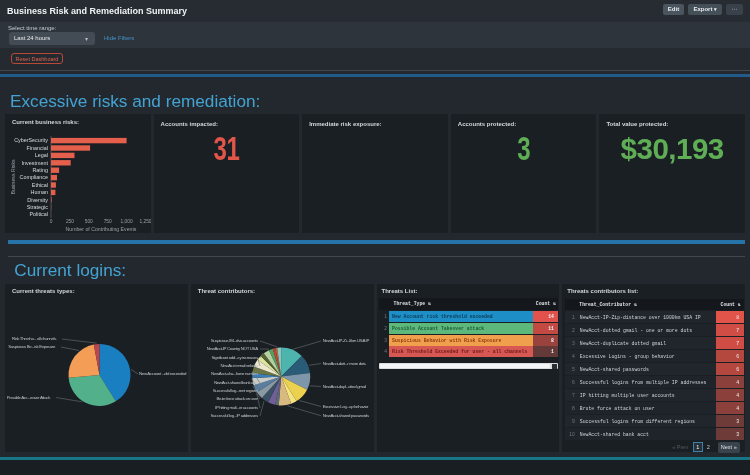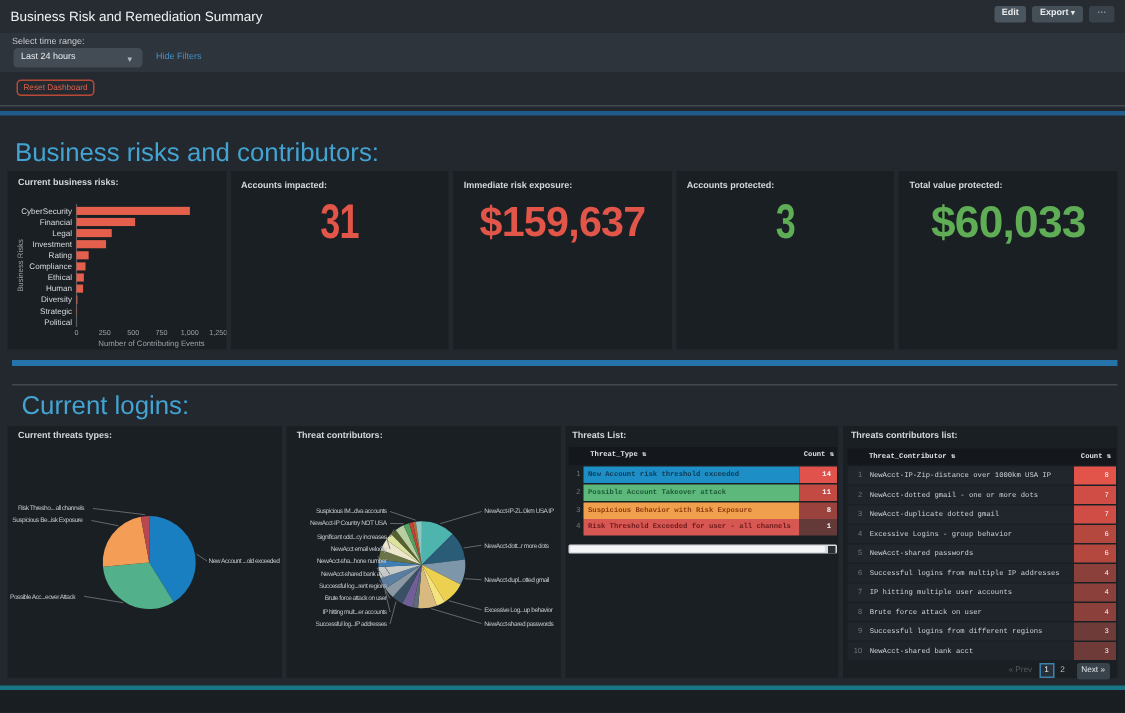--- a/index.html
+++ b/index.html
@@ -10,37 +10,37 @@
 .sv{position:absolute;width:100%;text-align:center;font-weight:bold;letter-spacing:-0.5px;}
 .btn{position:absolute;border-radius:2px;color:#e8ebee;font-size:6px;font-weight:bold;text-align:center;}
 .mono{font-family:"Liberation Mono",monospace;}
 .lbl{position:absolute;font-size:4.4px;letter-spacing:-0.35px;color:#c0c4c8;white-space:nowrap;}
 </style></head><body>
 <div id="stage">
 
 <div class="abs" style="left:0;top:0;width:750px;height:22px;background:#262c32;"></div>
 <div class="abs" style="left:0;top:22px;width:750px;height:26px;background:#2e343b;"></div>
 <div class="abs" style="left:0;top:48px;width:750px;height:21.5px;background:#242a30;"></div>
-<div class="abs" style="left:7px;top:5.5px;font-size:9px;font-weight:normal;color:#f0f3f5;">Business Risk and Remediation Summary</div>
+<div class="abs" style="left:7px;top:5.5px;font-size:9px;font-weight:bold;color:#f0f3f5;">Business Risk and Remediation Summary</div>
 <div class="btn" style="left:663px;top:3.5px;width:21px;height:11px;line-height:11px;background:#4b555f;">Edit</div>
 <div class="btn" style="left:688px;top:3.5px;width:34px;height:11px;line-height:11px;background:#454f58;">Export <span style="font-size:5px;">▾</span></div>
 <div class="btn" style="left:726px;top:3.5px;width:17px;height:11px;line-height:10px;background:#39424b;color:#8a929a;">⋯</div>
 <div class="abs" style="left:8px;top:24.5px;font-size:6px;color:#c6cacf;">Select time range:</div>
 <div class="abs" style="left:9px;top:32px;width:86px;height:13px;background:#434b54;border-radius:3px;"></div>
 <div class="abs" style="left:14px;top:35px;font-size:6px;color:#e8ebee;">Last 24 hours</div>
 <div class="abs" style="left:85px;top:34.5px;font-size:6px;color:#b3bac0;">▾</div>
 <div class="abs" style="left:104px;top:35px;font-size:6px;color:#4492c9;">Hide Filters</div>
 <div class="abs" style="left:11px;top:52.5px;width:52px;height:11.5px;border:1px solid #b84936;border-radius:3px;color:#e0614e;font-size:5.5px;line-height:10px;text-align:center;">Reset Dashboard</div>
 <div class="abs" style="left:0;top:69.5px;width:750px;height:1px;background:#43484d;"></div>
 <div class="abs" style="left:0;top:73.5px;width:750px;height:3.5px;background:#215b89;"></div>
 <div class="abs" style="left:8px;top:239.5px;width:737px;height:4px;background:#2573a8;"></div>
 <div class="abs" style="left:8px;top:256px;width:737px;height:1px;background:#43484d;"></div>
 <div class="abs" style="left:0;top:456.5px;width:750px;height:3px;background:#187585;"></div>
 <div class="abs" style="left:0;top:459.5px;width:750px;height:15.5px;background:#191e23;"></div>
-<div class="abs" style="left:10px;top:91px;font-size:17.2px;color:#43a3d2;">Business risks and contributors:</div>
+<div class="abs" style="left:10px;top:91px;font-size:17.2px;color:#43a3d2;">Excessive risks and remediation:</div>
 <div class="abs" style="left:14.3px;top:260.3px;font-size:17.2px;color:#43a3d2;">Current logins:</div>
 <div class="panel" style="left:5px;top:114px;width:145.6px;height:119px;"></div>
 <div class="panel" style="left:153.6px;top:114px;width:145.6px;height:119px;"></div>
 <div class="panel" style="left:302.2px;top:114px;width:145.6px;height:119px;"></div>
 <div class="panel" style="left:450.8px;top:114px;width:145.6px;height:119px;"></div>
 <div class="panel" style="left:599.4px;top:114px;width:145.6px;height:119px;"></div>
 <div class="ptitle" style="left:12px;top:119px;">Current business risks:</div>
 <svg class="abs" style="left:5px;top:114px;" width="146" height="119" viewBox="0 0 146 119">
       <line x1="46.0" y1="22" x2="46.0" y2="104" stroke="#5a5e62" stroke-width="0.8"></line>
       <rect x="46.0" y="23.9" width="75.6" height="5.4" fill="#e5604c"></rect>
@@ -69,25 +69,24 @@
       <text x="83.8" y="109" font-size="4.8" fill="#9aa0a5" text-anchor="middle" font-family="Liberation Sans">500</text>
       <text x="102.7" y="109" font-size="4.8" fill="#9aa0a5" text-anchor="middle" font-family="Liberation Sans">750</text>
       <text x="121.6" y="109" font-size="4.8" fill="#9aa0a5" text-anchor="middle" font-family="Liberation Sans">1,000</text>
       <text x="140.5" y="109" font-size="4.8" fill="#9aa0a5" text-anchor="middle" font-family="Liberation Sans">1,250</text>
       <text x="96" y="116.5" font-size="5.2" fill="#9aa0a5" text-anchor="middle" font-family="Liberation Sans">Number of Contributing Events</text>
       <text x="10" y="63" font-size="5.2" fill="#9aa0a5" text-anchor="middle" font-family="Liberation Sans" transform="rotate(-90 10 63)">Business Risks</text>
     </svg>
 <div class="sv-label" style="left:160.6px;top:120.5px;">Accounts impacted:</div>
 <div class="sv" style="left:153.6px;top:137.08px;width:145.6px;font-size:24px;line-height:24px;color:#e25549;transform:scaleY(1.35);">31</div>
 <div class="sv-label" style="left:309.2px;top:120.5px;">Immediate risk exposure:</div>
-<div class="sv" style="left:302.2px;top:134.05px;width:145.6px;font-size:27.5px;line-height:27.5px;color:#e25549;transform:scaleY(1.02);">$159,637</div>
 <div class="sv-label" style="left:457.8px;top:120.5px;">Accounts protected:</div>
 <div class="sv" style="left:450.8px;top:137.08px;width:145.6px;font-size:24px;line-height:24px;color:#5fae55;transform:scaleY(1.35);">3</div>
 <div class="sv-label" style="left:606.4px;top:120.5px;">Total value protected:</div>
-<div class="sv" style="left:599.4px;top:133.89px;width:145.6px;font-size:29.5px;line-height:29.5px;color:#5fae55;transform:scaleY(1.0);">$60,033</div>
+<div class="sv" style="left:599.4px;top:133.89px;width:145.6px;font-size:29.5px;line-height:29.5px;color:#5fae55;transform:scaleY(1.0);">$30,193</div>
 <div class="panel" style="left:5px;top:284px;width:182.75px;height:168px;"></div>
 <div class="panel" style="left:190.75px;top:284px;width:182.75px;height:168px;"></div>
 <div class="panel" style="left:376.5px;top:284px;width:182.75px;height:168px;"></div>
 <div class="panel" style="left:562.25px;top:284px;width:182.75px;height:168px;"></div>
 <div class="ptitle" style="left:12px;top:288px;">Current threats types:</div>
 <svg class="abs" style="left:5px;top:284px;" width="182" height="168" viewBox="0 0 182 168">
       <path d="M94.5,91.0 L94.50,60.00 A31,31 0 0 1 110.82,117.36 Z" fill="#1a7fc1"></path>
       <path d="M94.5,91.0 L110.82,117.36 A31,31 0 0 1 63.63,93.86 Z" fill="#52b08a"></path>
       <path d="M94.5,91.0 L63.63,93.86 A31,31 0 0 1 88.80,60.53 Z" fill="#f49d56"></path>
       <path d="M94.5,91.0 L88.80,60.53 A31,31 0 0 1 94.50,60.00 Z" fill="#b8474f"></path>

